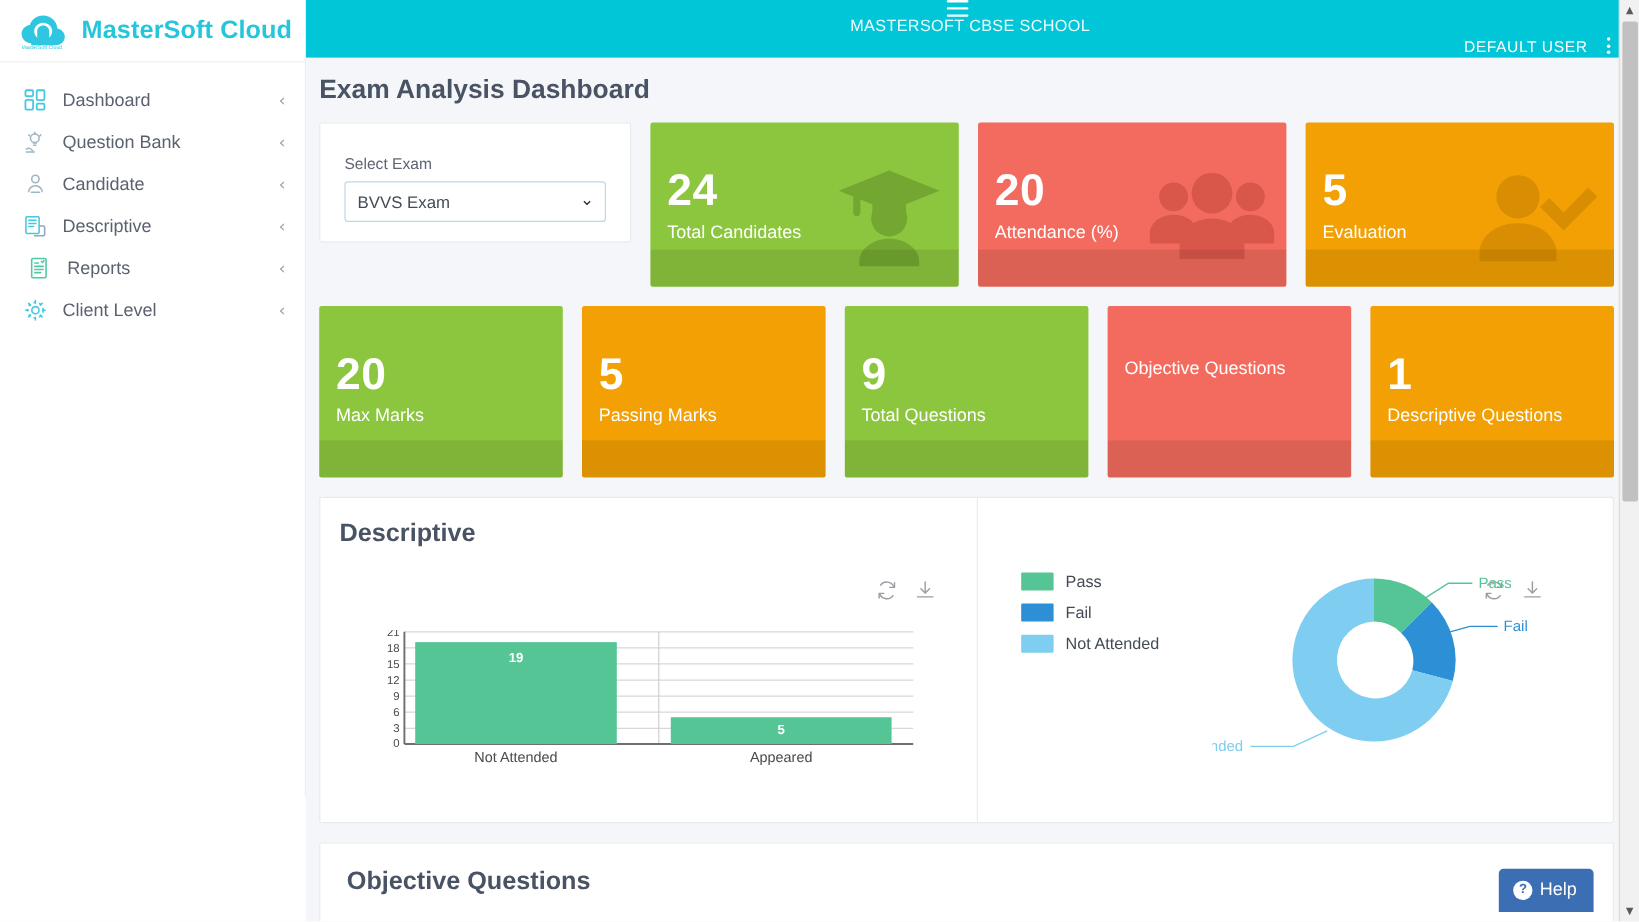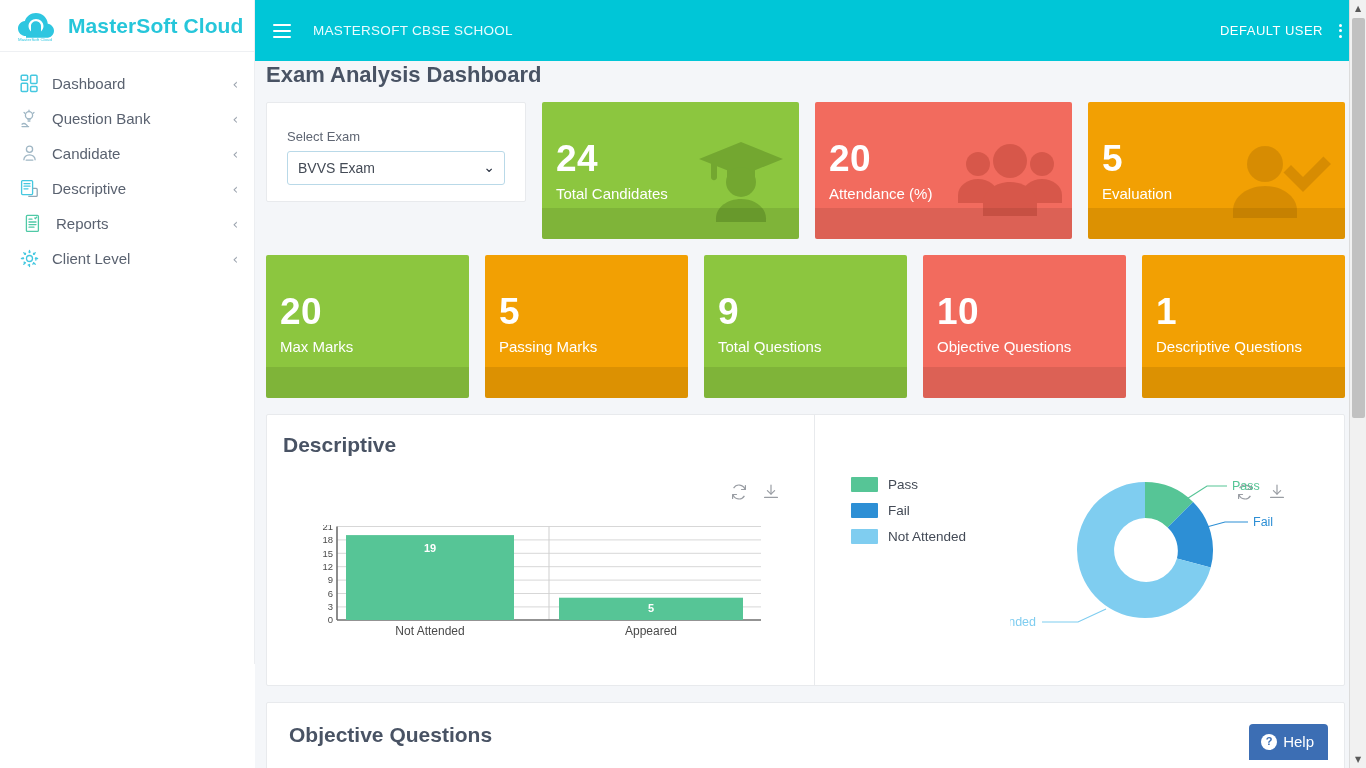--- a/index.html
+++ b/index.html
@@ -57,25 +57,26 @@
   }
 
   
   .main {
     flex: 1 1 auto; height: 768px;
     position: relative;
     background: #f4f6f9;
     overflow: hidden;
   }
   .topbar {
-    height: 61px;
+    height: 48px;
     background: #00c6d7;
     display: flex; align-items: center;
     padding: 0 22px 0 18px;
     color: #ffffff;
+    flex-direction: column;
   }
   .hamburger {
     width: 18px; height: 14px;
     display: flex; flex-direction: column; justify-content: space-between;
     cursor: pointer; margin-right: 22px;
   }
   .hamburger span { display: block; height: 2px; background: #ffffff; border-radius: 1px; }
   .school-name {
     font-size: 13.5px; letter-spacing: .3px;
     color: #eafcff; font-weight: normal;
@@ -449,21 +450,20 @@
         <div class="stat small green">
           <div class="stat-body">
             <div class="stat-value">9</div>
             <div class="stat-label">Total Questions</div>
           </div>
           <div class="stat-foot"></div>
         </div>
 
         <div class="stat small red">
           <div class="stat-body">
-            <div class="stat-value">10</div>
             <div class="stat-label">Objective Questions</div>
           </div>
           <div class="stat-foot"></div>
         </div>
 
         <div class="stat small orange">
           <div class="stat-body">
             <div class="stat-value">1</div>
             <div class="stat-label">Descriptive Questions</div>
           </div>

